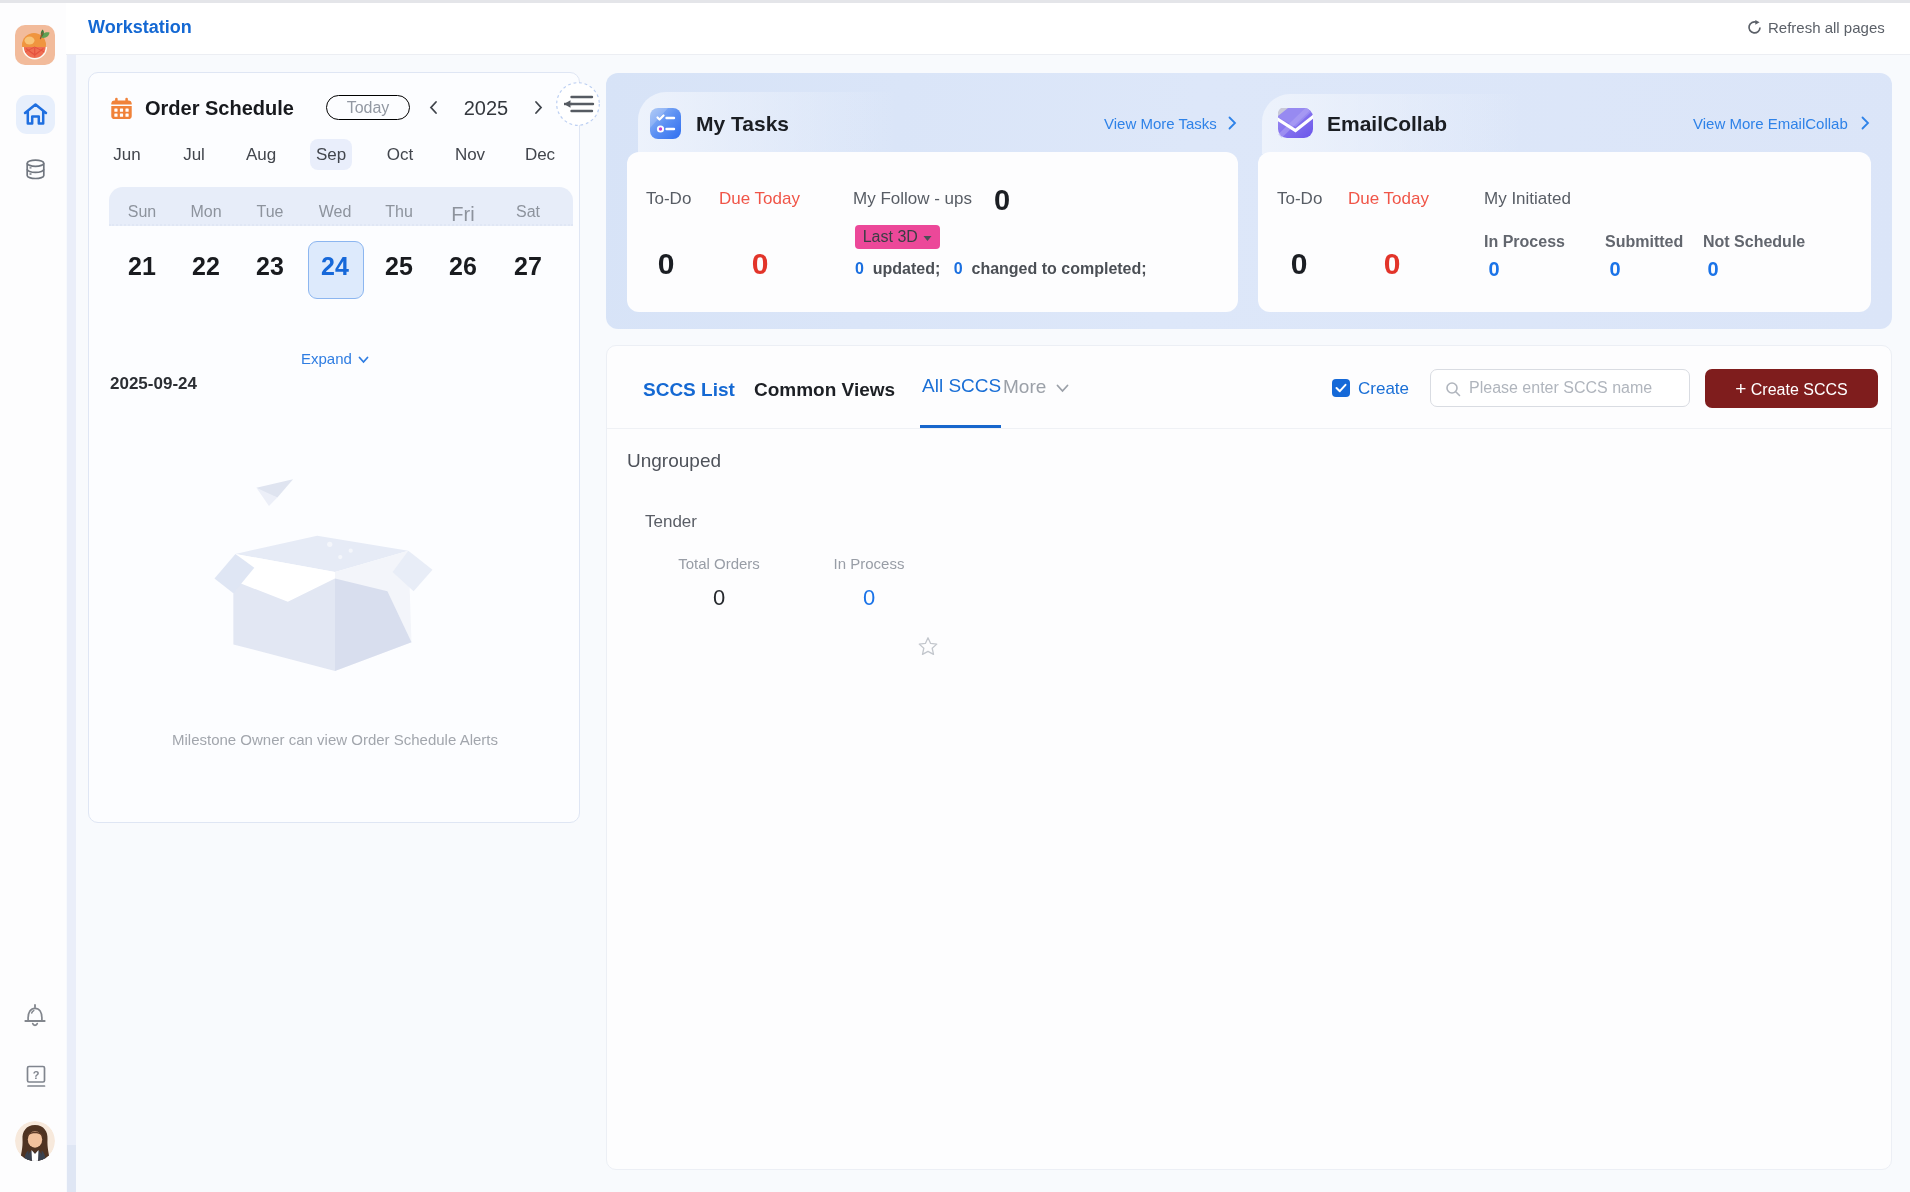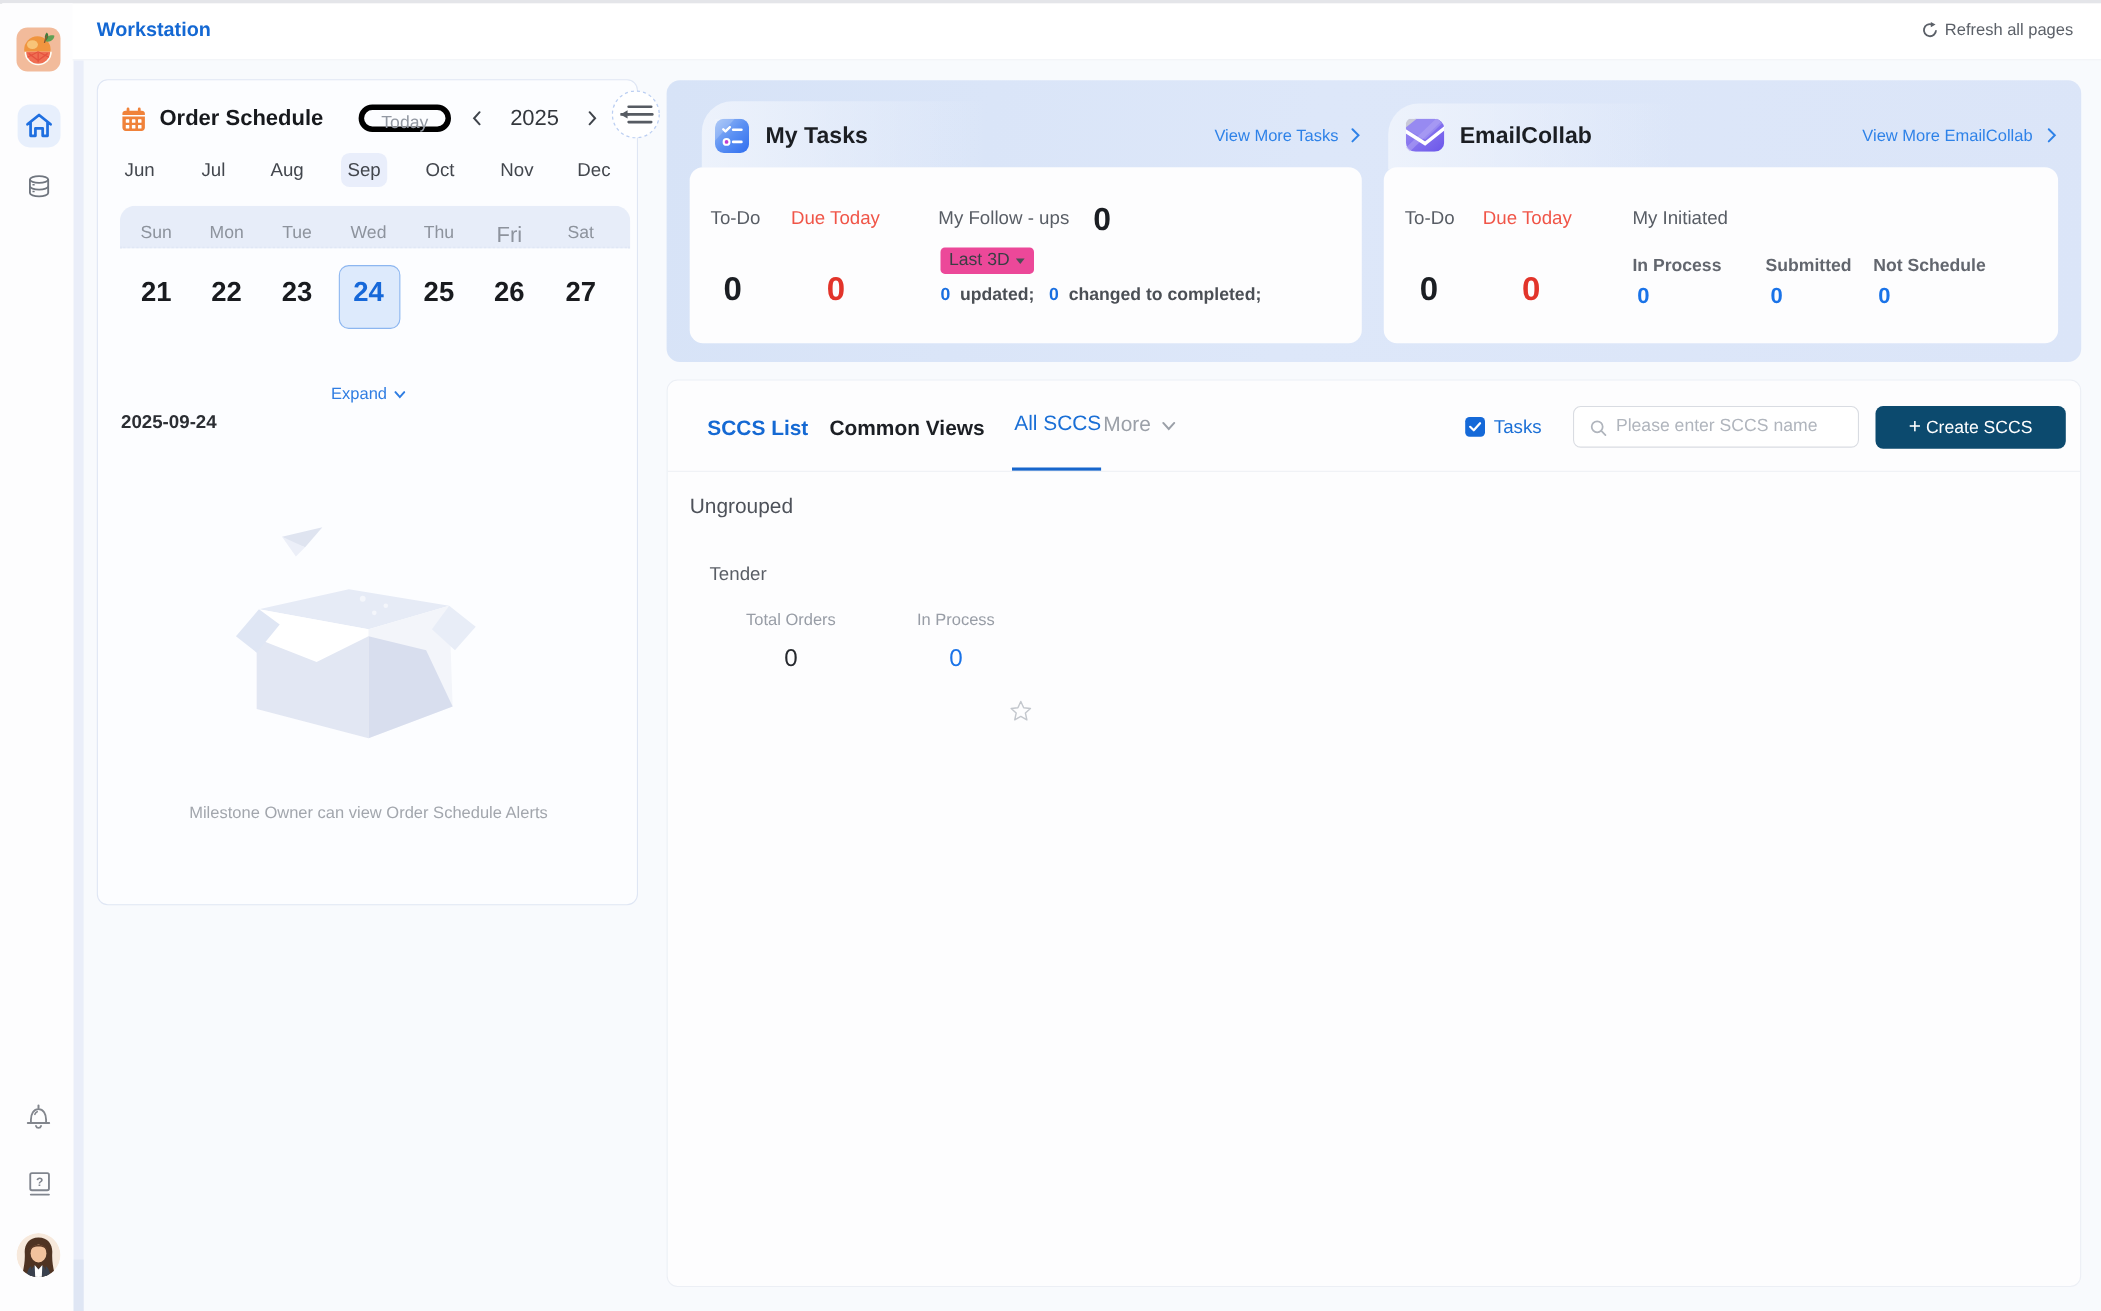--- a/index.html
+++ b/index.html
@@ -101,21 +101,21 @@
       <rect x="3.4" y="9" width="2.5" height="2.5" rx="0.4"></rect>
         <rect x="7.75" y="9" width="2.5" height="2.5" rx="0.4"></rect>
         <rect x="12.1" y="9" width="2.5" height="2.5" rx="0.4"></rect>
       <rect x="3.4" y="13" width="2.5" height="2.5" rx="0.4"></rect>
         <rect x="7.75" y="13" width="2.5" height="2.5" rx="0.4"></rect>
         <rect x="12.1" y="13" width="2.5" height="2.5" rx="0.4"></rect>
     </g>
   </svg>
   <div class="abs" style="left:145px;top:97px;font-size:20px;font-weight:bold;color:#17191d;">Order Schedule</div>
 
-  <div class="abs" style="left:326px;top:95px;width:84px;height:25px;border:5px solid #000000;border-radius:13px;text-align:center;line-height:23px;font-size:16px;color:#9298a2;">Today</div>
+  <div class="abs" style="left:326px;top:95px;width:84px;height:25px;border:1px solid #000000;border-radius:13px;text-align:center;line-height:23px;font-size:16px;color:#9298a2;">Today</div>
   <svg class="abs" style="left:428px;top:100px;" width="10" height="15" viewBox="0 0 10 15">
       <path d="M8 2 L3 7.5 L8 13" fill="none" stroke="#3f444b" stroke-width="1.8" stroke-linecap="round"></path>
     </svg>
   <div class="abs" style="left:460px;top:97px;width:52px;text-align:center;font-size:20px;color:#33373d;">2025</div>
   <svg class="abs" style="left:534px;top:100px;" width="10" height="15" viewBox="0 0 10 15">
       <path d="M2 2 L7 7.5 L2 13" fill="none" stroke="#3f444b" stroke-width="1.8" stroke-linecap="round"></path>
     </svg>
 
   <svg class="abs" style="left:556px;top:82px;" width="44" height="44" viewBox="0 0 44 44">
     <circle cx="22" cy="22" r="21.3" fill="#ffffff" stroke="#bccff2" stroke-width="1.2" stroke-dasharray="2.8 2.8"></circle>
@@ -260,31 +260,31 @@
         <path d="M1.5 1.5 L6.5 7 L11.5 1.5" fill="none" stroke="#9ba0a8" stroke-width="1.8" stroke-linecap="round"></path>
       </svg>
   </div>
   <div class="abs" style="left:607px;top:428px;width:1284px;height:1px;background:#eff1f5;"></div>
 
   <div class="abs" style="left:1332px;top:379px;width:18px;height:18px;background:#1569d8;border-radius:4px;">
     <svg width="18" height="18" viewBox="0 0 18 18">
         <path d="M4.5 9 L7.8 12.2 L13.5 5.8" fill="none" stroke="#ffffff" stroke-width="2" stroke-linecap="round" stroke-linejoin="round"></path>
       </svg>
   </div>
-  <div class="abs" style="left:1358px;top:379px;font-size:17px;color:#1a6fd6;">Tasks</div>
+  <div class="abs" style="left:1358px;top:379px;font-size:17px;color:#1a6fd6;">Create</div>
 
   <div class="abs" style="left:1430px;top:369px;width:260px;height:38px;background:#ffffff;border:1px solid #d9dce2;border-radius:7px;">
     <svg style="position:absolute;left:14px;top:11px;" width="16" height="16" viewBox="0 0 16 16">
       <circle cx="7" cy="7" r="5" fill="none" stroke="#b0b5bd" stroke-width="1.6"></circle>
       <path d="M11 11 L14.5 14.5" stroke="#b0b5bd" stroke-width="1.6" stroke-linecap="round"></path>
     </svg>
     <span style="position:absolute;left:38px;top:9px;font-size:16px;color:#b0b5bd;">Please enter SCCS name</span>
   </div>
 
-  <div class="abs" style="left:1705px;top:369px;width:173px;height:39px;background:#0c4a6e;border-radius:7px;text-align:center;line-height:39px;color:#ffffff;font-size:16px;"><span style="font-size:19px;">+</span> Create SCCS</div>
+  <div class="abs" style="left:1705px;top:369px;width:173px;height:39px;background:#7f1d1d;border-radius:7px;text-align:center;line-height:39px;color:#ffffff;font-size:16px;"><span style="font-size:19px;">+</span> Create SCCS</div>
 
   <div class="abs" style="left:627px;top:450px;font-size:19px;color:#4e525a;">Ungrouped</div>
   <div class="abs" style="left:645px;top:512px;font-size:17px;color:#5a5e66;">Tender</div>
   <div class="abs" style="left:659px;top:555px;width:120px;text-align:center;font-size:15px;color:#989da6;">Total Orders</div>
   <div class="abs" style="left:659px;top:585px;width:120px;text-align:center;font-size:22px;color:#26292e;">0</div>
   <div class="abs" style="left:809px;top:555px;width:120px;text-align:center;font-size:15px;color:#989da6;">In Process</div>
   <div class="abs" style="left:809px;top:585px;width:120px;text-align:center;font-size:22px;color:#1a73e8;">0</div>
 
   <svg class="abs" style="left:917px;top:636px;" width="22" height="21" viewBox="0 0 25 24">
     <path d="M12.5 2 L15.5 8.5 L22.5 9.3 L17.3 14 L18.8 21 L12.5 17.5 L6.2 21 L7.7 14 L2.5 9.3 L9.5 8.5 Z" fill="none" stroke="#c3c7cd" stroke-width="1.5" stroke-linejoin="round"></path>

